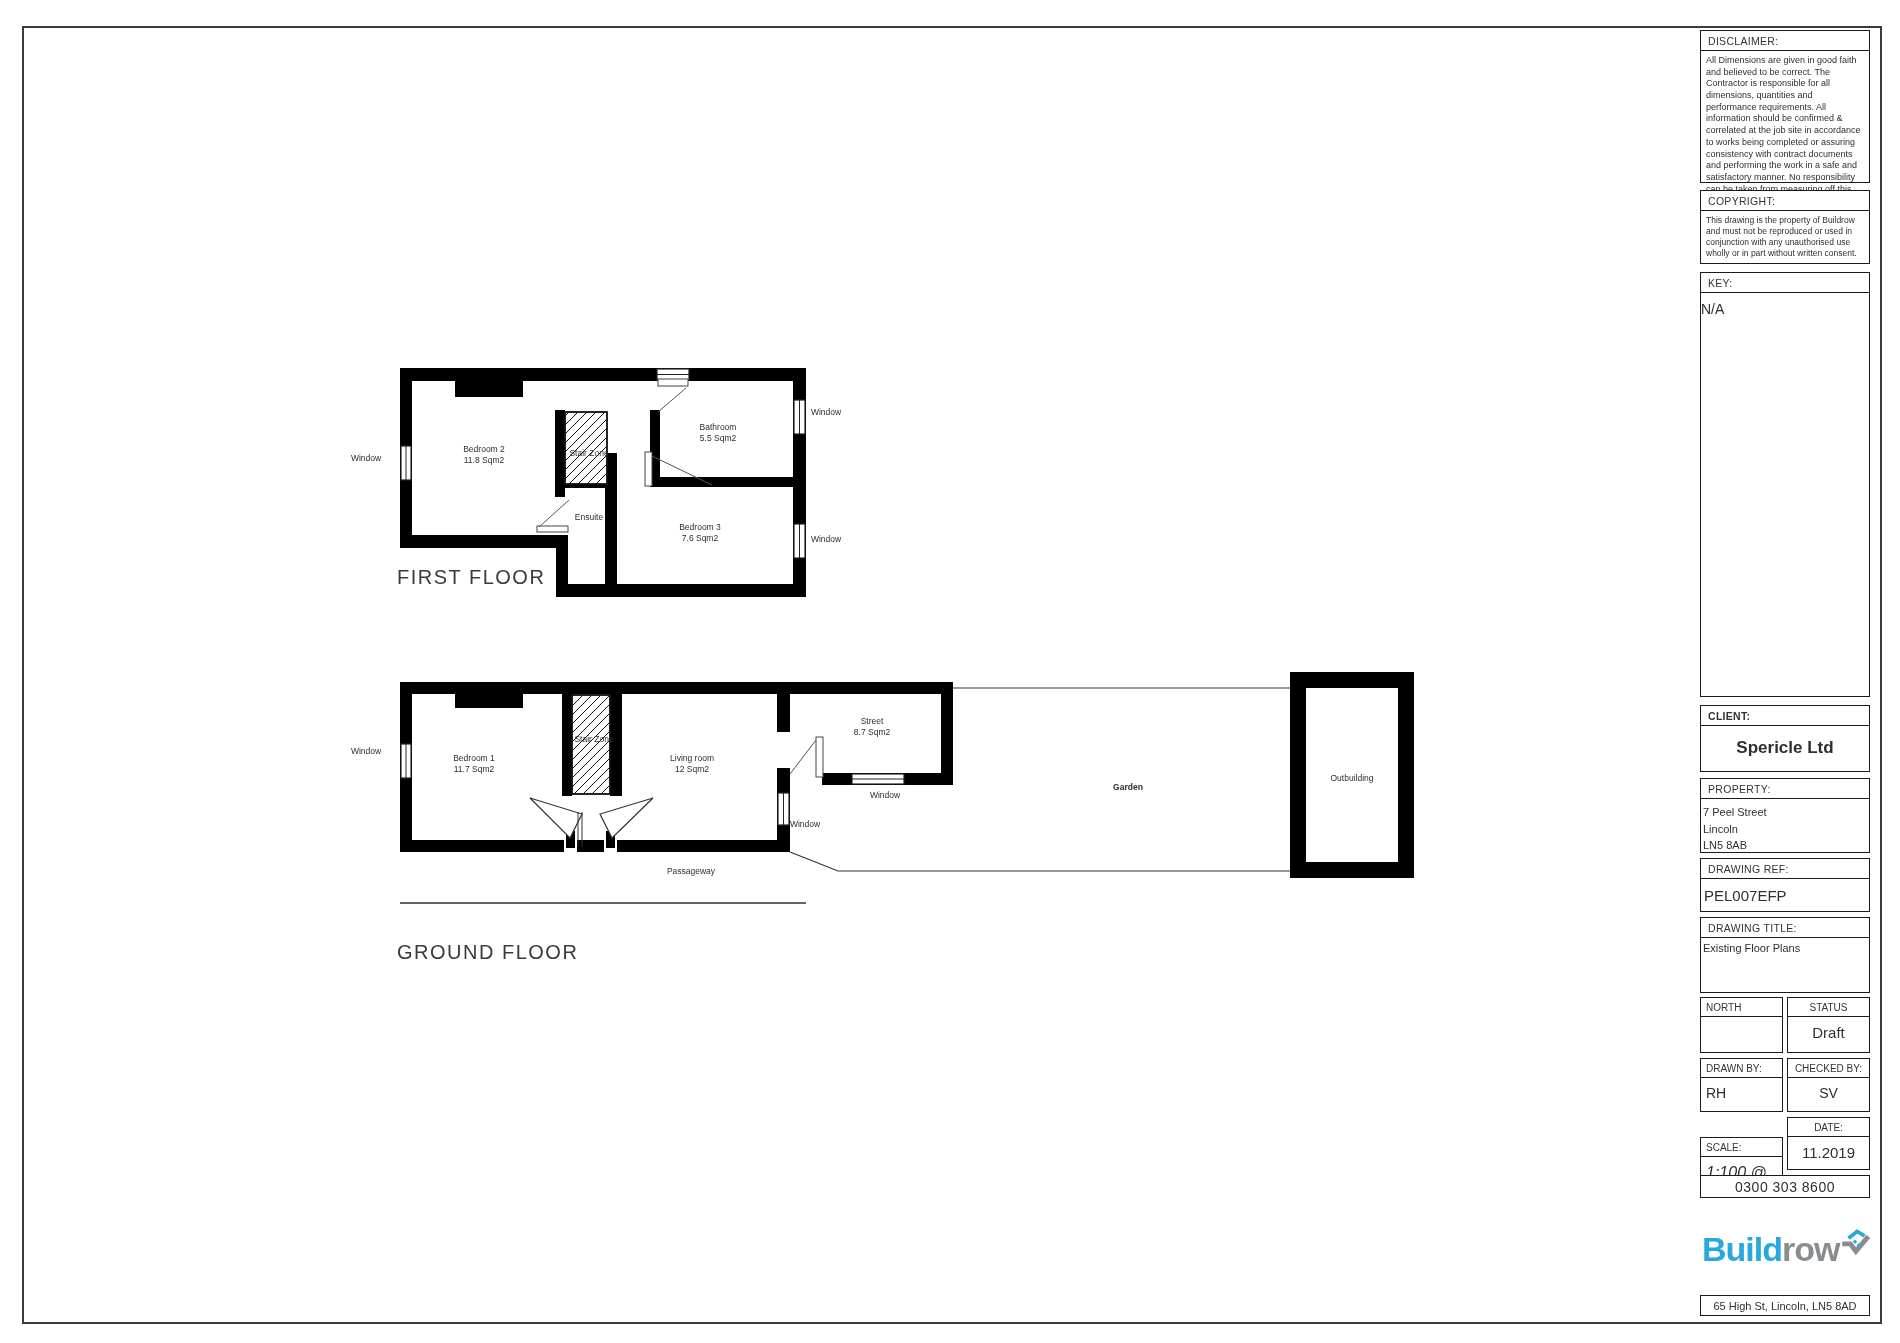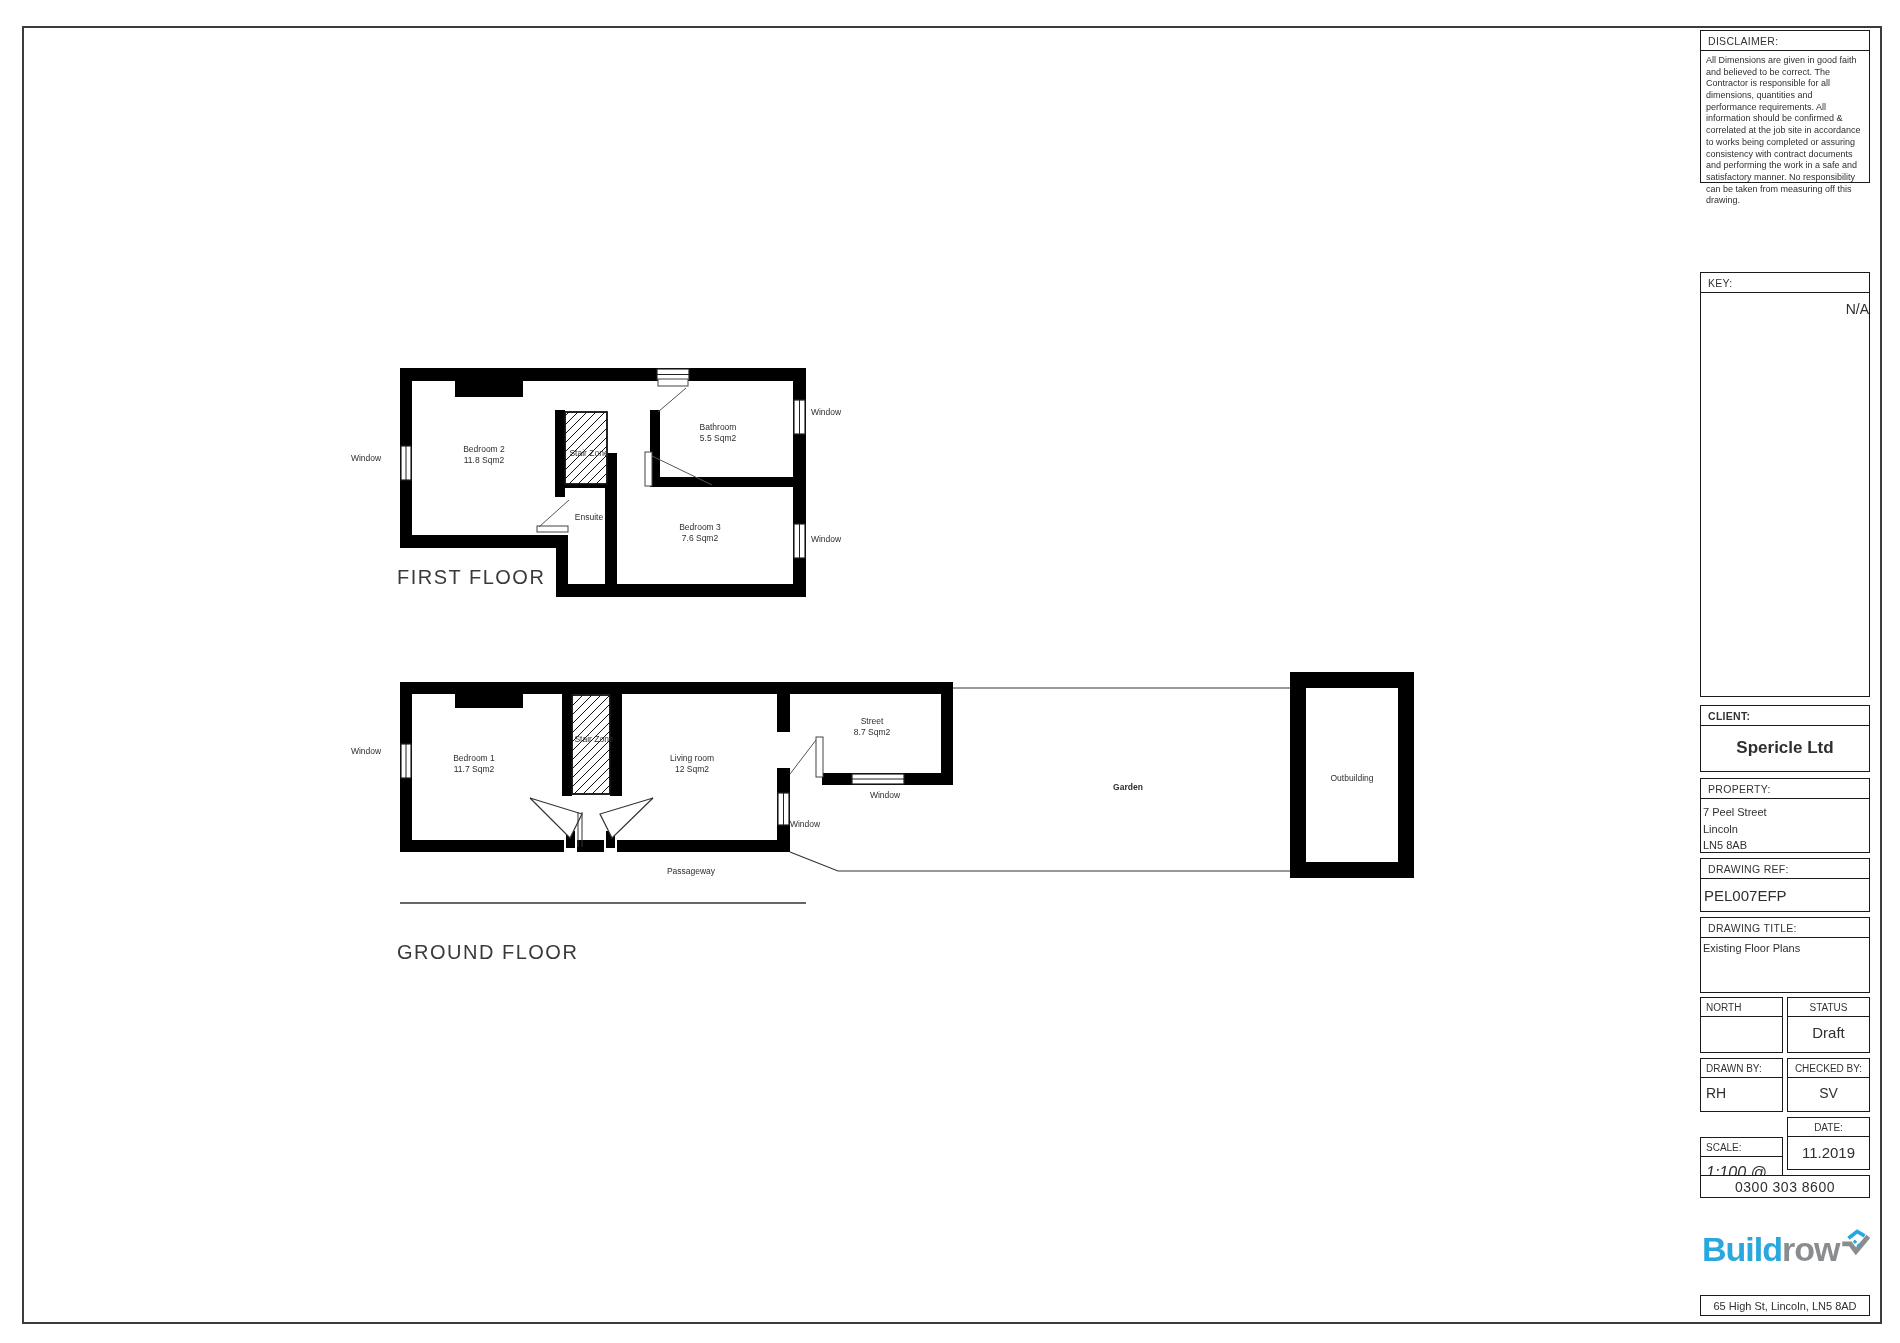--- a/index.html
+++ b/index.html
@@ -12,21 +12,21 @@
        text-align:center;transform:translateX(-50%);white-space:nowrap;}
   .floor-title{position:absolute;font-size:20px;letter-spacing:1.5px;color:#3a3a3a;white-space:nowrap;}
   .note-text{position:absolute;font-size:19px;letter-spacing:0.5px;color:#3a3a3a;white-space:nowrap;}
   
   #titleblock{position:absolute;left:1700px;top:30px;width:172px;height:1290px;}
   .sec{position:absolute;left:0;width:170px;border:1.6px solid #1a1a1a;background:#fff;box-sizing:border-box;}
   .sec-h{border-bottom:1.6px solid #1a1a1a;font-size:10.5px;letter-spacing:0.3px;
          padding:4px 6px 3px 7px;color:#333;}
   .sec-body{padding:4px 5px;}
   .tiny-text{font-size:9px;line-height:1.3;color:#2f2f2f;}
-  .key-val{margin-top:8px;text-align:right;font-size:14px;color:#2f2f2f;}
+  .key-val{margin-top:8px;text-align:left;font-size:14px;color:#2f2f2f;}
   .client-val{display:flex;align-items:center;justify-content:center;height:44px;
               font-size:17px;color:#2f2f2f;}
   .prop-lines{font-size:11px;line-height:1.5;color:#2f2f2f;padding:5px 2px;}
   .ref-val{font-size:15px;color:#2f2f2f;padding:8px 3px;}
   .title-val{font-size:11px;color:#2f2f2f;padding:4px 2px;}
   .halfL{position:absolute;left:0;width:83px;border:1.6px solid #1a1a1a;background:#fff;box-sizing:border-box;}
   .halfR{position:absolute;left:87px;width:83px;border:1.6px solid #1a1a1a;background:#fff;box-sizing:border-box;}
   .half-h{border-bottom:1.6px solid #1a1a1a;font-size:10px;padding:4px 5px 3px;color:#333;}
   .half-h.center{text-align:center;}
   .half-v{font-size:14px;color:#2f2f2f;padding:7px 5px;}
@@ -201,20 +201,24 @@
   <div class="lbl" style="left:691px;top:866px;">Passageway</div>
   <div class="floor-title" style="left:397px;top:941px;">GROUND FLOOR</div>
 
   <div id="titleblock">
 
     <div class="sec" style="top:0;height:153px;">
       <div class="sec-h">DISCLAIMER:</div>
       <div class="sec-body tiny-text">All Dimensions are given in good faith and believed to be correct. The Contractor is responsible for all dimensions, quantities and performance requirements. All information should be confirmed &amp; correlated at the job site in accordance to works being completed or assuring consistency with contract documents and performing the work in a safe and satisfactory manner. No responsibility can be taken from measuring off this drawing.</div>
     </div>
 
+    <div class="sec" style="top:160px;height:74px;">
+      <div class="sec-h">COPYRIGHT:</div>
+      <div class="sec-body tiny-text" style="font-size:8.5px;">This drawing is the property of Buildrow and must not be reproduced or used in conjunction with any unauthorised use wholly or in part without written consent.</div>
+    </div>
 
     <div class="sec" style="top:242px;height:425px;">
       <div class="sec-h">KEY:</div>
       <div class="key-val">N/A</div>
     </div>
 
     <div class="sec" style="top:675px;height:67px;font-weight:bold;">
       <div class="sec-h">CLIENT:</div>
       <div class="client-val">Spericle Ltd</div>
     </div>

